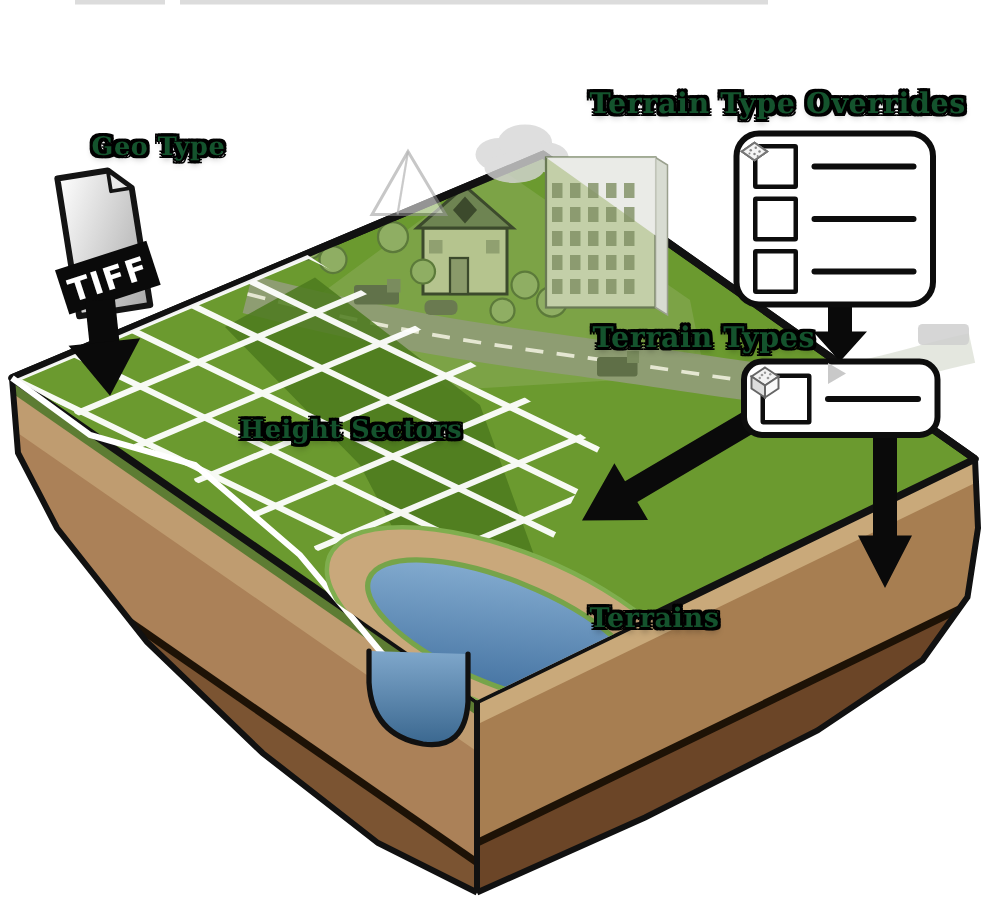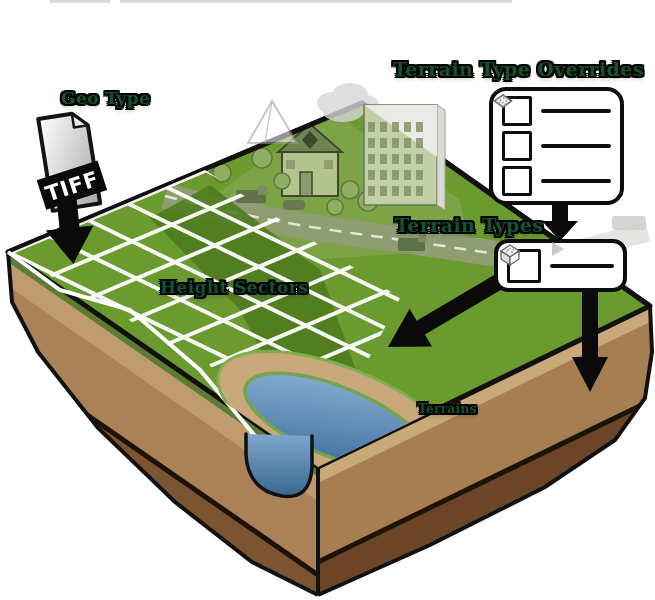--- a/index.html
+++ b/index.html
@@ -11,21 +11,21 @@
        text-shadow:
         -2px -2px 0 #000, 0 -2px 0 #000, 2px -2px 0 #000,
         -2px  0   0 #000, 2px  0   0 #000,
         -2px  2px 0 #000, 0  2px 0 #000, 2px 2px 0 #000,
         -1px -1px 0 #000, 1px -1px 0 #000, -1px 1px 0 #000, 1px 1px 0 #000,
          0 3px 4px rgba(0,0,0,.35);}
   .lbl-geo{left:61px;top:88px;font-size:17px;}
   .lbl-ovr{left:393px;top:58px;font-size:19px;}
   .lbl-types{left:395px;top:214px;font-size:19px;}
   .lbl-hs{left:137px;top:277px;font-size:17px;margin-left:23px;}
-  .lbl-ter{left:393px;top:402px;font-size:12px;margin-left:25px;}
+  .lbl-ter{left:393px;top:402px;font-size:18px;}
   .panel{position:absolute;background:#fff;border:4px solid #0d0d0d;display:flex;
          flex-direction:column;justify-content:space-evenly;box-sizing:border-box;}
   .panel-ovr{left:489px;top:87px;width:135px;height:118px;border-radius:17px;}
   .panel-types{left:494px;top:239px;width:133px;height:53px;border-radius:14px;justify-content:center;}
   .prow{display:flex;align-items:center;padding:0 9px;}
   .icon-box{width:24px;height:24px;border:3px solid #0d0d0d;border-radius:2px;background:#fff;
             display:flex;align-items:center;justify-content:center;flex:0 0 auto;}
   .icon-box-lg{width:28px;height:28px;}
   .row-line{flex:1;height:4px;margin-left:9px;background:#0d0d0d;border-radius:2px;}
   .ghost-tri{position:absolute;left:54px;top:-1px;width:0;height:0;

